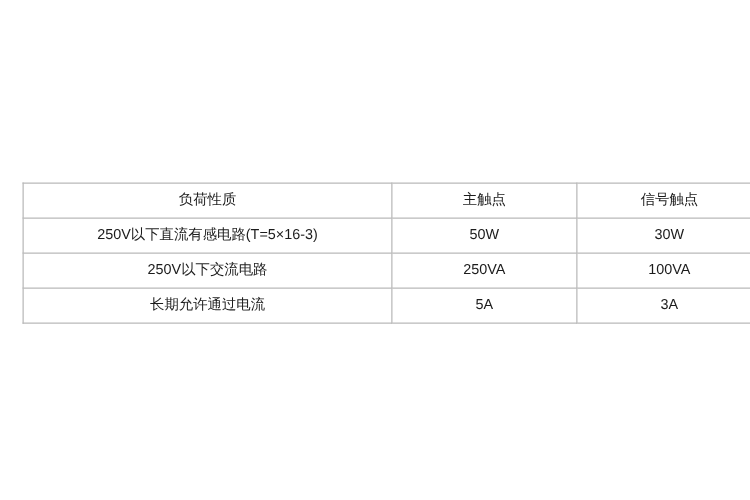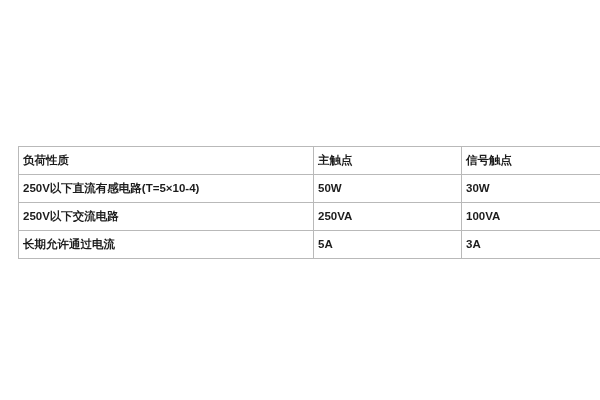--- a/index.html
+++ b/index.html
@@ -26,28 +26,28 @@
     width: 564px;
   }
   table.spec {
     border-collapse: collapse;
     width: 564px;
     table-layout: fixed;
   }
   table.spec td {
     border: 1px solid #b9b9b9;
     height: 27px;
+    text-align: center;
     vertical-align: middle;
     font-size: 11.5px;
     color: #1c1c1c;
     padding: 0 4px;
     line-height: 1.2;
     white-space: nowrap;
     overflow: hidden;
-    font-weight: bold;
   }
   table.spec td.c0 { width: 286px; }
   table.spec td.c1 { width: 139px; }
   table.spec td.c2 { width: 139px; }
   table.spec tr.head td {
     font-size: 11.5px;
     color: #1c1c1c;
   }
 </style>
 </head>
@@ -56,21 +56,21 @@
 <div class="page">
   <div class="table-wrap">
     <table class="spec">
       <tbody>
         <tr class="head">
           <td class="c0">负荷性质</td>
           <td class="c1">主触点</td>
           <td class="c2">信号触点</td>
         </tr>
         <tr>
-          <td class="c0">250V以下直流有感电路(T=5×10-4)</td>
+          <td class="c0">250V以下直流有感电路(T=5×16-3)</td>
           <td class="c1">50W</td>
           <td class="c2">30W</td>
         </tr>
         <tr>
           <td class="c0">250V以下交流电路</td>
           <td class="c1">250VA</td>
           <td class="c2">100VA</td>
         </tr>
         <tr>
           <td class="c0">长期允许通过电流</td>

